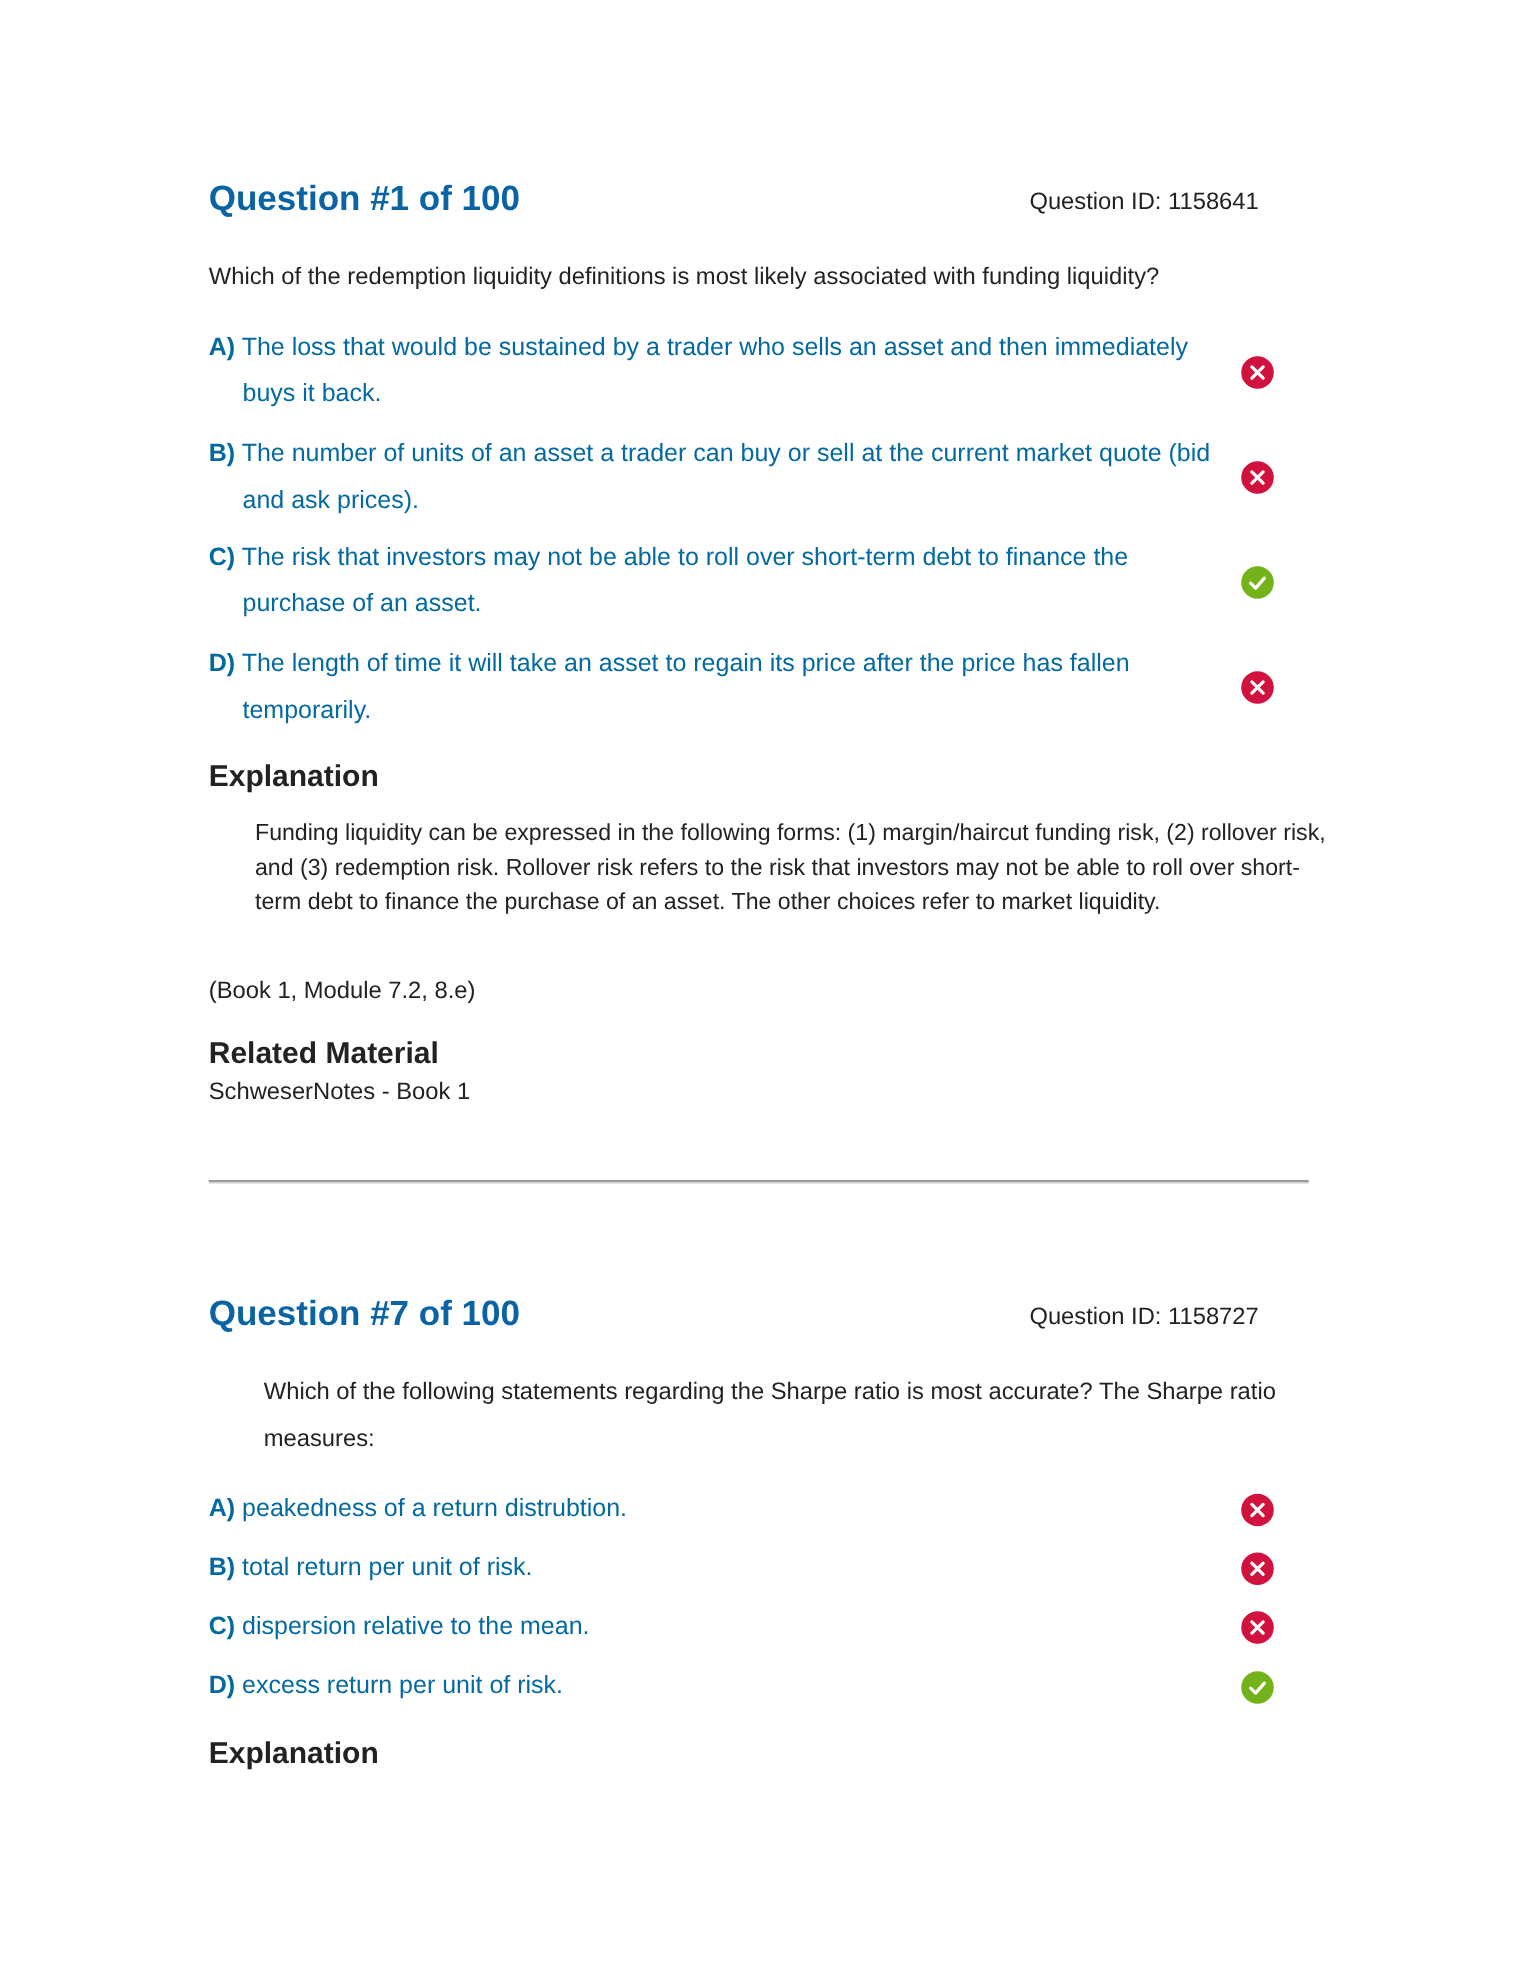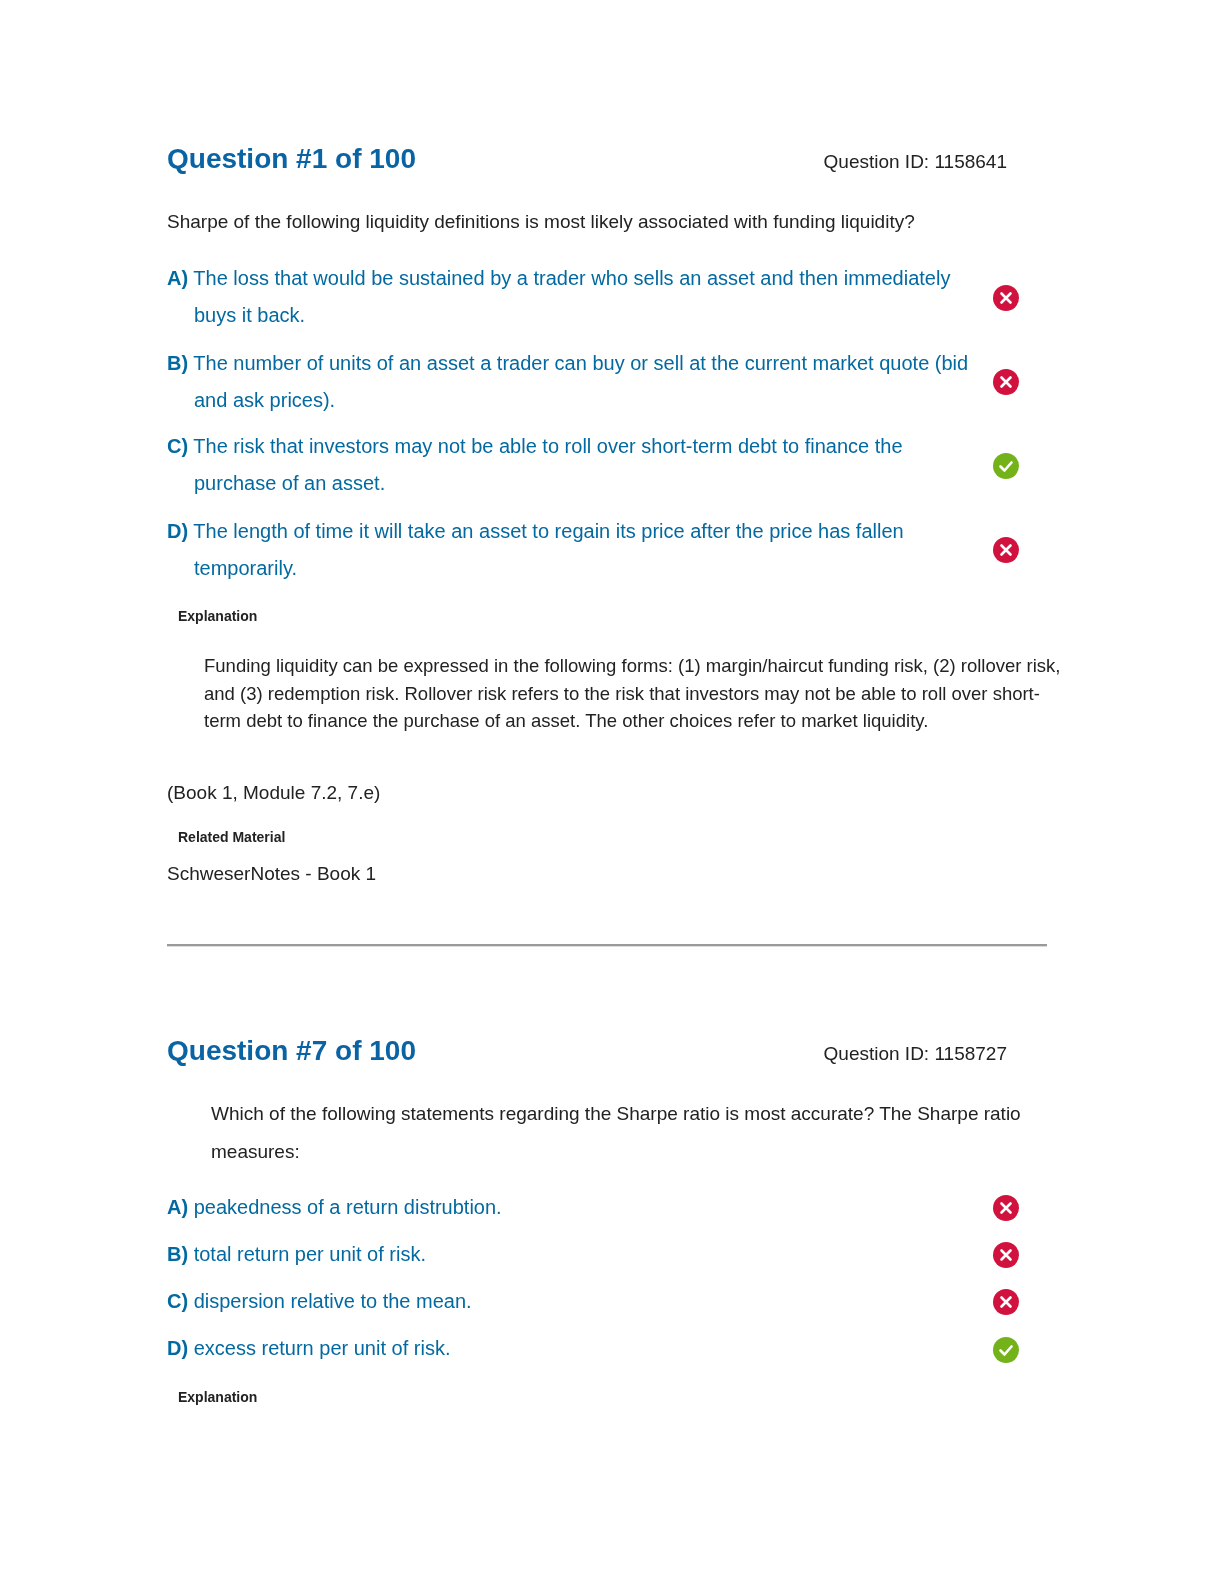--- a/index.html
+++ b/index.html
@@ -10,36 +10,36 @@
   .q-title { position: absolute; left: 0; top: 0; font-size: 28px; font-weight: bold; color: #0a64a4; }
   .q-id { position: absolute; right: 0; top: 8px; font-size: 19px; color: #222; }
   .q-stem { position: absolute; left: 0; width: 820px; font-size: 19px; line-height: 38px; color: #222; }
   .opt { position: absolute; left: 0; width: 860px; }
   .opt-text { width: 790px; font-size: 20px; line-height: 37px; color: #0369a1; padding-left: 27px; text-indent: -27px; }
   .opt-letter { font-weight: bold; }
   .status { position: absolute; left: 826px; width: 26px; height: 26px; border-radius: 50%; }
   .status svg { width: 26px; height: 26px; display: block; }
   .wrong { background: #d2123e; }
   .right { background: #74b21a; }
-  .section-label { position: absolute; left: 11px; font-size: 14px; font-weight: bold; color: #222; }
+  .section-label { position: absolute; left: 0; font-size: 24px; font-weight: bold; color: #222; }
   .para { position: absolute; left: 0; width: 860px; font-size: 18.5px; line-height: 27.5px; color: #222; margin-left: 37px; }
   .ref { position: absolute; left: 0; font-size: 19px; color: #222; }
   .link { position: absolute; left: 0; font-size: 19px; color: #222; cursor: pointer; }
   .divider { position: absolute; left: 0; top: 944px; width: 880px; height: 0; border-top: 2px solid #9a9a9a; border-bottom: 1px solid #dcdcdc; }
 </style>
 </head>
 <body>
 
 <div class="page">
 
   <div class="q-head" style="top:143px;text-decoration:underline;">
     <div class="q-title">Question #1 of 100</div>
     <div class="q-id">Question ID: 1158641</div>
   </div>
-  <div class="q-stem" style="top:203px;">Sharpe of the following liquidity definitions is most likely associated with funding liquidity?</div>
+  <div class="q-stem" style="top:203px;">Which of the redemption liquidity definitions is most likely associated with funding liquidity?</div>
 
   <div class="opt" style="top:260px;">
     <div class="opt-text"><span class="opt-letter">A)</span> <span>The loss that would be sustained by a trader who sells an asset and then immediately buys it back.</span></div>
     <div class="status wrong" style="top:25px;">
       <svg viewBox="0 0 26 26">
           <path d="M8.5 8.5 L17.5 17.5 M17.5 8.5 L8.5 17.5" stroke="#fff" stroke-width="2.6" stroke-linecap="round"></path>
         </svg>
     </div>
   </div>
 
@@ -65,21 +65,21 @@
     <div class="opt-text"><span class="opt-letter">D)</span> <span>The length of time it will take an asset to regain its price after the price has fallen temporarily.</span></div>
     <div class="status wrong" style="top:24px;">
       <svg viewBox="0 0 26 26">
           <path d="M8.5 8.5 L17.5 17.5 M17.5 8.5 L8.5 17.5" stroke="#fff" stroke-width="2.6" stroke-linecap="round"></path>
         </svg>
     </div>
   </div>
 
   <div class="section-label" style="top:608px;">Explanation</div>
   <div class="para" style="top:652px;">Funding liquidity can be expressed in the following forms: (1) margin/haircut funding risk, (2) rollover risk, and (3) redemption risk. Rollover risk refers to the risk that investors may not be able to roll over short-term debt to finance the purchase of an asset. The other choices refer to market liquidity.</div>
-  <div class="ref" style="top:782px;">(Book 1, Module 7.2, 7.e)</div>
+  <div class="ref" style="top:782px;">(Book 1, Module 7.2, 8.e)</div>
   <div class="section-label" style="top:829px;">Related Material</div>
   <div class="link" style="top:863px;">SchweserNotes - Book 1</div>
 
   <div class="divider"></div>
 
   <div class="q-head" style="top:1035px;">
     <div class="q-title">Question #7 of 100</div>
     <div class="q-id">Question ID: 1158727</div>
   </div>
   <div class="q-stem" style="top:1095px;margin-left:44px;">Which of the following statements regarding the Sharpe ratio is most accurate? The Sharpe ratio measures:</div>

